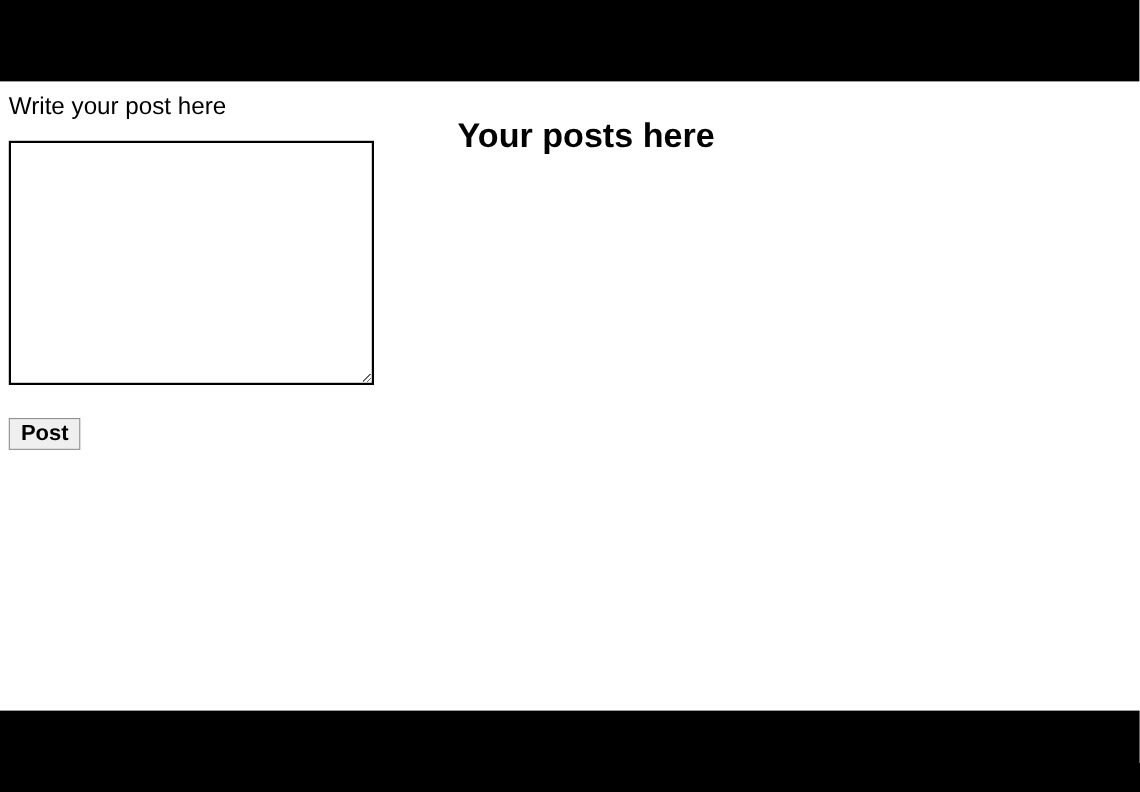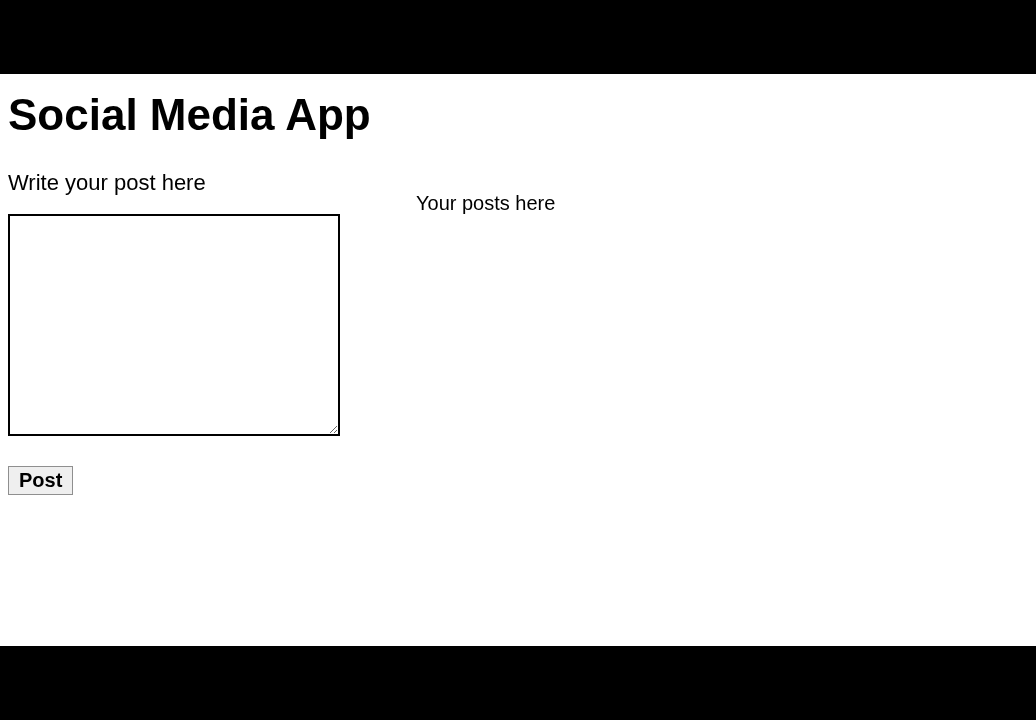--- a/index.html
+++ b/index.html
@@ -63,32 +63,31 @@
       background: #efefef;
       border: 1px solid #8f8f8f;
       cursor: pointer;
       font-family: Arial, Helvetica, sans-serif;
       font-weight: bold;
     }
     .right-col {
       flex: 1;
     }
     .posts-heading {
-      font-size: 20px;
-      font-weight: normal;
+      font-size: 31px;
+      font-weight: bold;
       margin: 32px 0 0 8px;
     }
   </style>
 </head>
 <body>
 
 <div class="top-bar"></div>
 
 <div class="content">
-  <h1 class="page-title">Social Media App</h1>
 
   <div class="layout">
     <div class="left-col">
       <div class="prompt-label">Write your post here</div>
       <textarea class="post-textarea" value="" style=""></textarea>
       <button class="post-button">Post</button>
     </div>
     <div class="right-col">
       <div class="posts-heading">Your posts here</div>
     </div>

